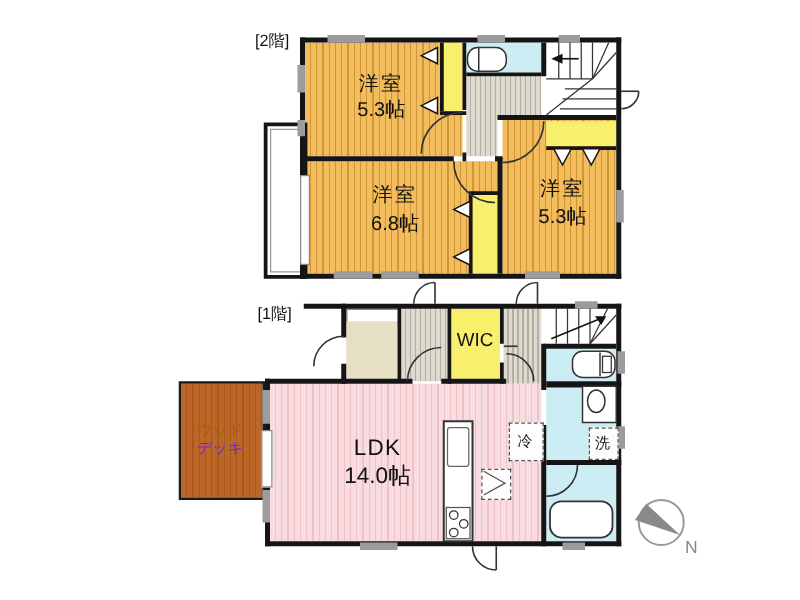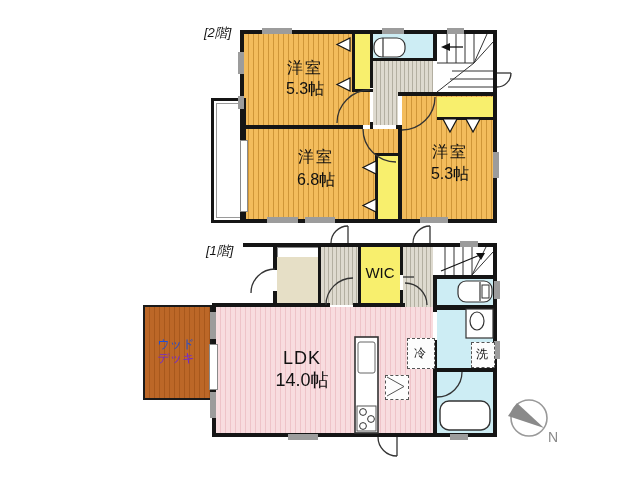--- a/index.html
+++ b/index.html
@@ -17,21 +17,21 @@
   .cyan{background:#cdedf4;}
   .white{background:#ffffff;}
   .genkan{background-color:#e6dfc6;
     background-image:linear-gradient(#7e english7a68 1px,transparent 1px),linear-gradient(90deg,#7e7a68 1px,transparent 1px);
     background-size:8px 8px;}
   
   .win{position:absolute;background:#9c9c9c;}
   .slide{position:absolute;background:#fff;border:1px solid #8a8a8a;}
   
   .lbl{position:absolute;color:#111;line-height:1;white-space:nowrap;transform:translate(-50%,-50%);}
-  .corner{transform:none;font-style:italic;}
+  .corner{transform:none;}
   svg{position:absolute;left:0;top:0;pointer-events:none;}
   .balcony{position:absolute;border:3px solid #151515;background:#fff;}
   .balcony-inner{position:absolute;left:2px;top:2px;right:2px;bottom:2px;border:1px solid #9a9a9a;}
   .dashbox{position:absolute;border:1px dashed #555;background:#fdfdfd;}
   .cab{position:absolute;background:#fff;border:1px solid #888;}
 </style>
 </head>
 <body>
 
 <div class="canvas">
@@ -233,20 +233,20 @@
   <div class="lbl" style="left:450px;top:152px;font-size:16px;letter-spacing:2px;">洋室</div>
   <div class="lbl" style="left:450px;top:174px;font-size:16px;">5.3帖</div>
 
   <div class="lbl corner" style="left:206px;top:244px;font-size:13px;">[1階]</div>
 
   <div class="lbl" style="left:380px;top:272px;font-size:15px;">WIC</div>
 
   <div class="lbl" style="left:302px;top:358px;font-size:18px;letter-spacing:1px;">LDK</div>
   <div class="lbl" style="left:302px;top:380px;font-size:18px;">14.0帖</div>
 
-  <div class="lbl" style="left:176px;top:344px;font-size:12px;color:#1d4ed8;">ウッド</div>
+  <div class="lbl" style="left:176px;top:344px;font-size:12px;color:#a16207;">ウッド</div>
   <div class="lbl" style="left:176px;top:358px;font-size:12px;color:#6d28d9;">デッキ</div>
 
   <div class="lbl" style="left:420px;top:353px;font-size:12px;">冷</div>
   <div class="lbl" style="left:482px;top:354px;font-size:12px;">洗</div>
 
   <div class="lbl" style="left:553px;top:437px;font-size:14px;color:#8a8a8a;">N</div>
 </div>
 
 </body></html>

